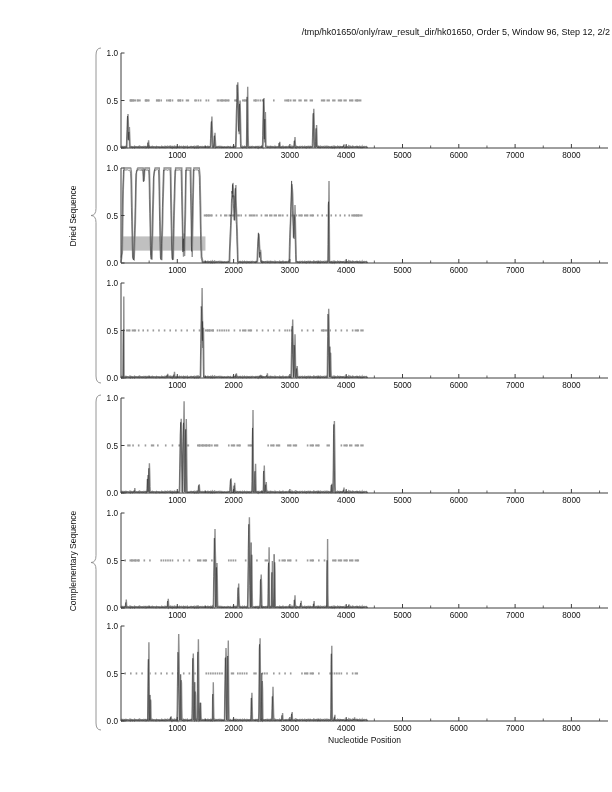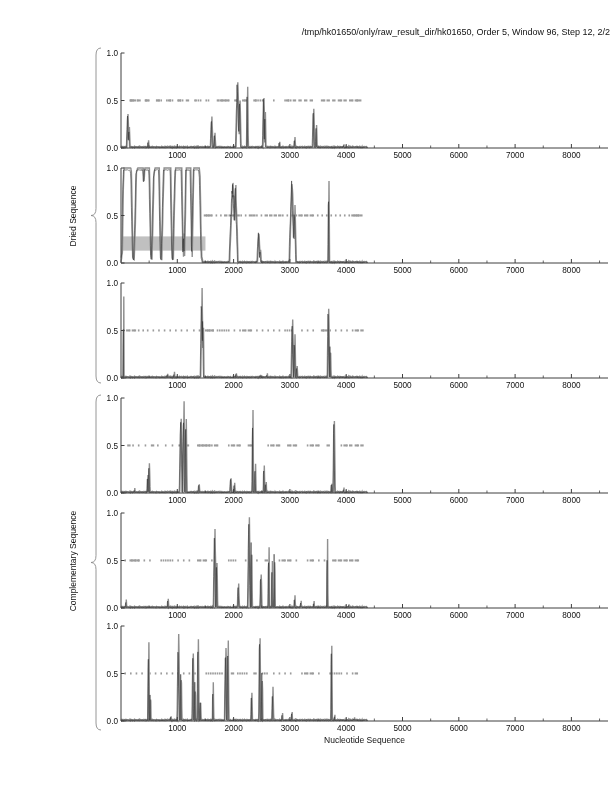--- a/index.html
+++ b/index.html
@@ -562,14 +562,14 @@
         <line x1="510.2543352601156" y1="721" x2="510.2543352601156" y2="718.5" stroke="#3f3f3f" stroke-width="0.8"></line>
         <line x1="566.5549132947976" y1="721" x2="566.5549132947976" y2="718.5" stroke="#3f3f3f" stroke-width="0.8"></line>
       </g>
       <path d="M 68 48 Q 63 48 63 55 L 63 208.5
              Q 63 215.5 58 215.5 Q 63 215.5 63 222.5
              L 63 376 Q 63 383 68 383" fill="none" stroke="#8a8a8a" stroke-width="0.9"></path>
       <path d="M 68 395 Q 63 395 63 402 L 63 555.5
              Q 63 562.5 58 562.5 Q 63 562.5 63 569.5
              L 63 723 Q 63 730 68 730" fill="none" stroke="#8a8a8a" stroke-width="0.9"></path>
     </svg>
-  <div class="xlabel">Nucleotide Sequence</div>
+  <div class="xlabel">Nucleotide Position</div>
 </div>
 
 </body></html>

